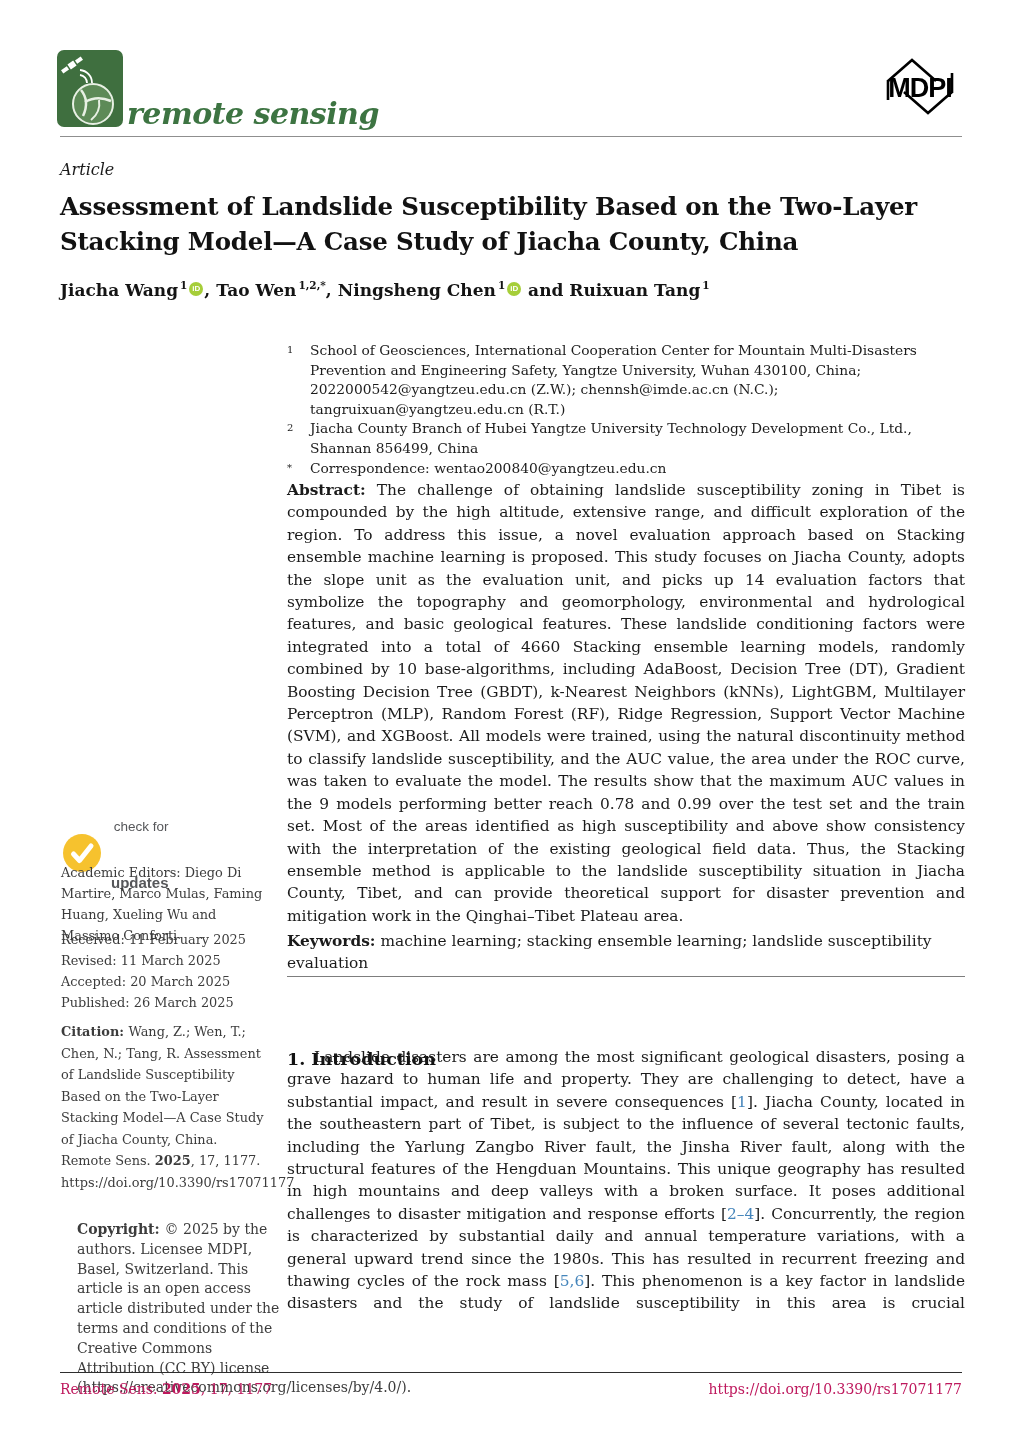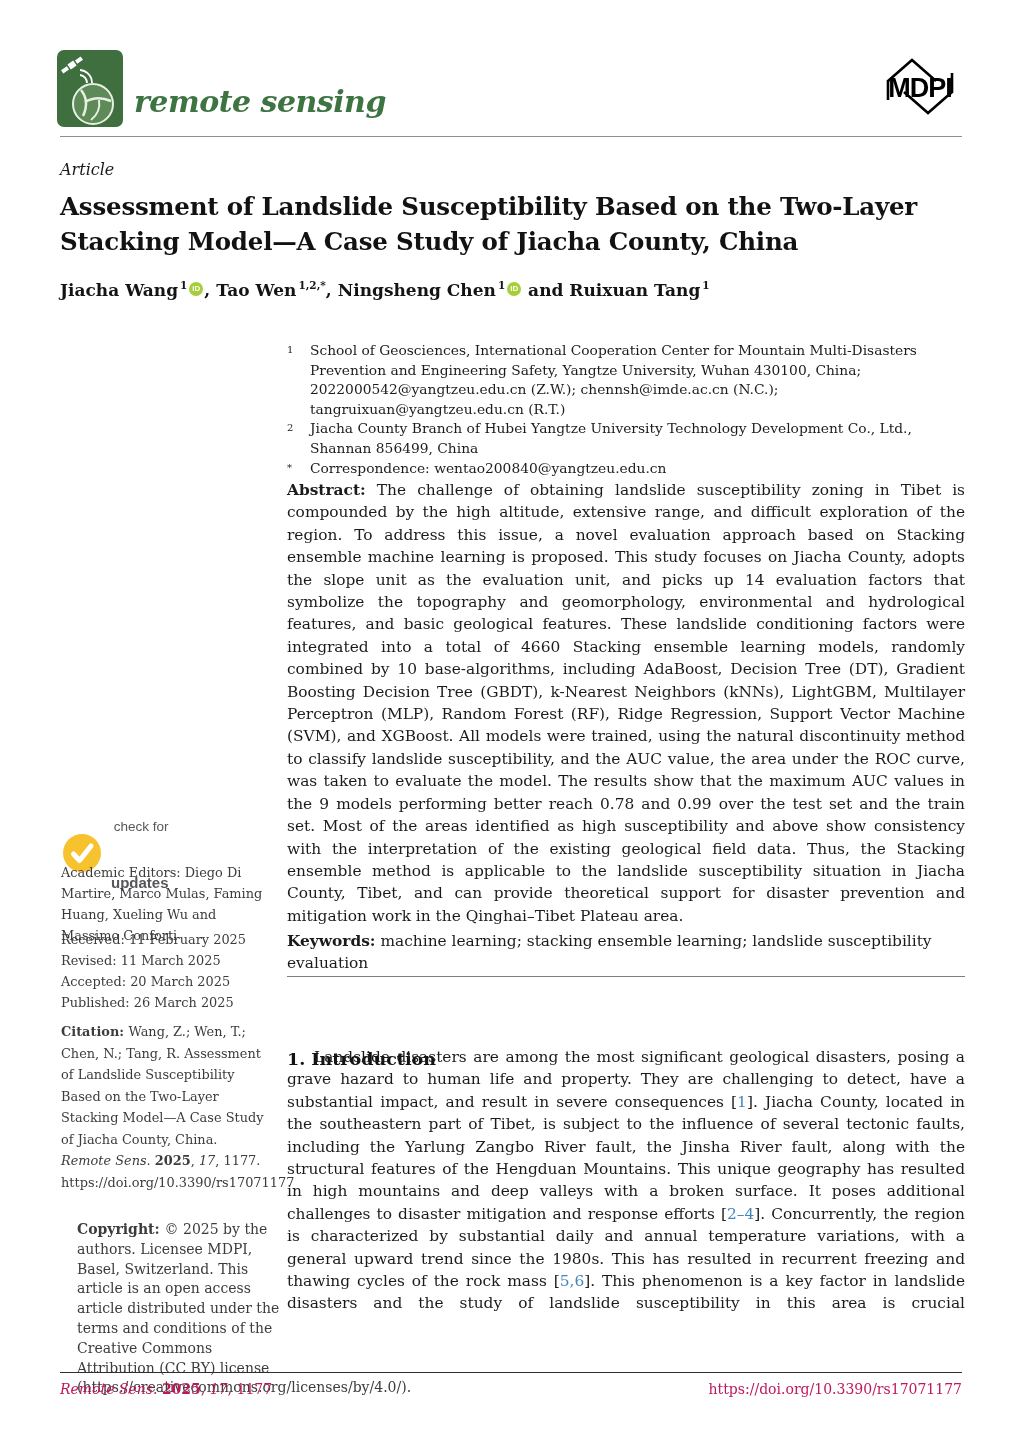--- a/index.html
+++ b/index.html
@@ -16,21 +16,21 @@
     position:relative;
     width:1024px;height:1448px;
     background:#ffffff;
     font-family:"DejaVu Serif", serif;
     color:#1c1c1c;
     overflow:hidden;
   }
 
   
   .logo-row{position:absolute;left:57px;top:50px;width:905px;display:flex;justify-content:space-between;align-items:flex-start;}
-  .journal-logo{display:flex;align-items:center;gap:11px;}
+  .journal-logo{display:flex;align-items:flex-end;gap:4px;}
   .journal-name{
     font-style:italic;font-weight:bold;font-size:30px;color:var(--accent_green);
     padding-top:22px;letter-spacing:-0.5px;
   }
   .header-rule{position:absolute;left:60px;top:136px;width:902px;border-top:1.6px solid #8f8f8f;}
 
   .article-type{position:absolute;left:60px;top:160px;font-style:italic;font-size:16px;color:#1a1a1a;}
 
   .page-title{
     position:absolute;left:60px;top:189px;width:906px;
@@ -73,21 +73,21 @@
   .badge-text{font-family:"Liberation Sans",sans-serif;color:#56575a;line-height:16px;}
   .badge-line1{font-size:13.5px;text-align:right;}
   .badge-line2{font-size:15px;font-weight:bold;margin-top:40px;}
 
   .sidebar{color:var(--sidebar_gray);}
   .editors{position:absolute;left:61px;top:862px;width:204px;font-size:12.9px;line-height:21px;color:var(--sidebar_gray);}
   .dates{position:absolute;left:61px;top:932px;width:204px;font-size:12.9px;color:var(--sidebar_gray);}
   .dates div{margin-bottom:6px;}
   .citation{position:absolute;left:61px;top:1021px;width:206px;font-size:12.9px;line-height:21.5px;color:var(--sidebar_gray);}
   .copyright{position:absolute;left:61px;top:1220px;width:206px;font-size:14px;line-height:19.8px;color:var(--sidebar_gray);margin-left:16px;}
-  .it{font-style:italic;}
+  .it{}
   .bd{font-weight:bold;}
 
   
   .footer-rule{position:absolute;left:60px;top:1372px;width:902px;border-top:1.6px solid #2e2e2e;}
   .footer{position:absolute;left:60px;top:1381px;width:902px;display:flex;justify-content:space-between;font-size:14px;color:#be185d;}
 </style>
 </head>
 <body>
 
 <div class="page">

